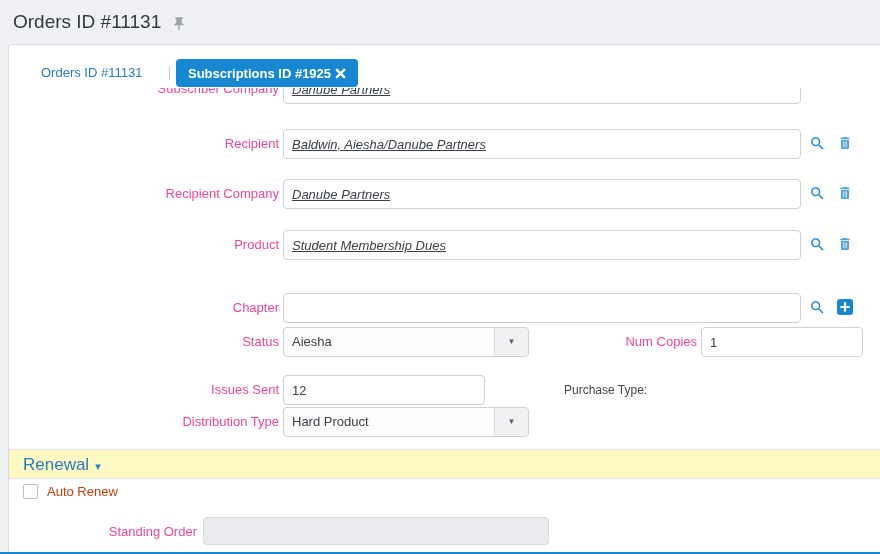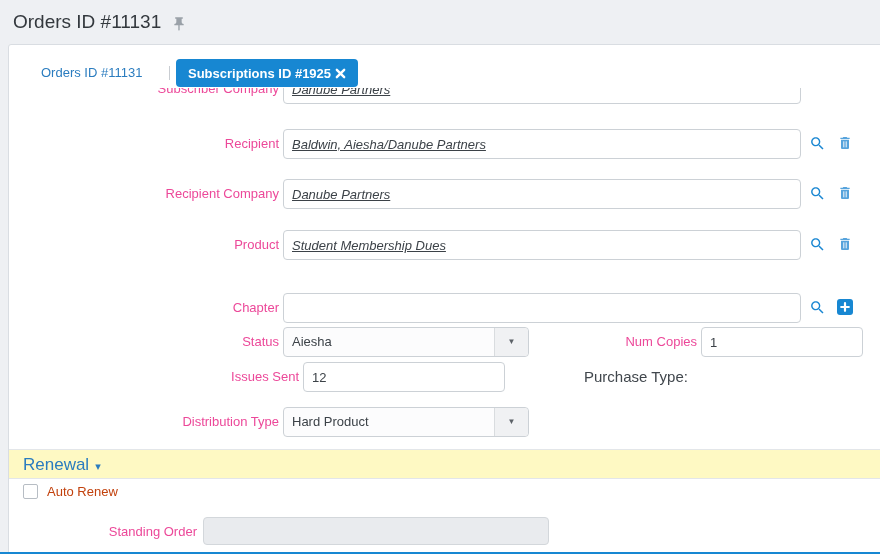--- a/index.html
+++ b/index.html
@@ -39,38 +39,38 @@
   .close-icon { display: inline-flex; cursor: pointer; margin-top: 1px; }
   
   .form-area { position: absolute; left: 0; right: 0; top: 43px; height: 361px; overflow: hidden; }
   .row { position: absolute; left: 0; right: 0; height: 30px; }
   .row-subscriber   { top: -14px; }
   .row-recipient    { top: 41px; }
   .row-rcompany     { top: 91px; }
   .row-product      { top: 142px; }
   .row-chapter      { top: 205px; }
   .row-status       { top: 239px; }
-  .row-issues       { top: 274px; margin-left: 20px; }
+  .row-issues       { top: 287px; }
   .row-dist         { top: 319px; }
   .lbl {
     position: absolute; left: 0; width: 270px; text-align: right;
     line-height: 30px; font-size: 13px; color: #ec4899; white-space: nowrap;
   }
   .inp {
     position: absolute; left: 274px; width: 518px; height: 30px;
     border: 1px solid #ccd1d6; border-radius: 4px; background: #fff;
     font-size: 13px; color: #3c4248; padding: 0 8px;
     font-family: inherit; outline: none;
   }
   .inp.link { text-decoration: underline; font-style: italic; }
   .inp.short { width: 202px; }
   .inp.num { left: 692px; width: 162px; }
   .inp.disabled { background: #e9ebee; border-color: #d3d7db; }
   .lbl.num-lbl { left: 500px; width: 188px; }
-  .plain-lbl { position: absolute; left: 555px; line-height: 30px; font-size: 15px; color: #41474d; }
+  .plain-lbl { position: absolute; left: 555px; line-height: 30px; font-size: 12px; color: #41474d; }
   
   .sel {
     position: absolute; left: 274px; width: 246px; height: 30px;
     border: 1px solid #ccd1d6; border-radius: 4px; background: #fcfcfd; cursor: pointer;
   }
   .sel .val { display: block; line-height: 28px; padding-left: 8px; font-size: 13px; color: #3c4248; }
   .sel .btn {
     position: absolute; right: 0; top: 0; bottom: 0; width: 34px;
     background: #f0f1f3; border-left: 1px solid #d9dcdf; border-radius: 0 4px 4px 0;
     text-align: center; font-size: 8px; line-height: 28px; color: #5b6167;

